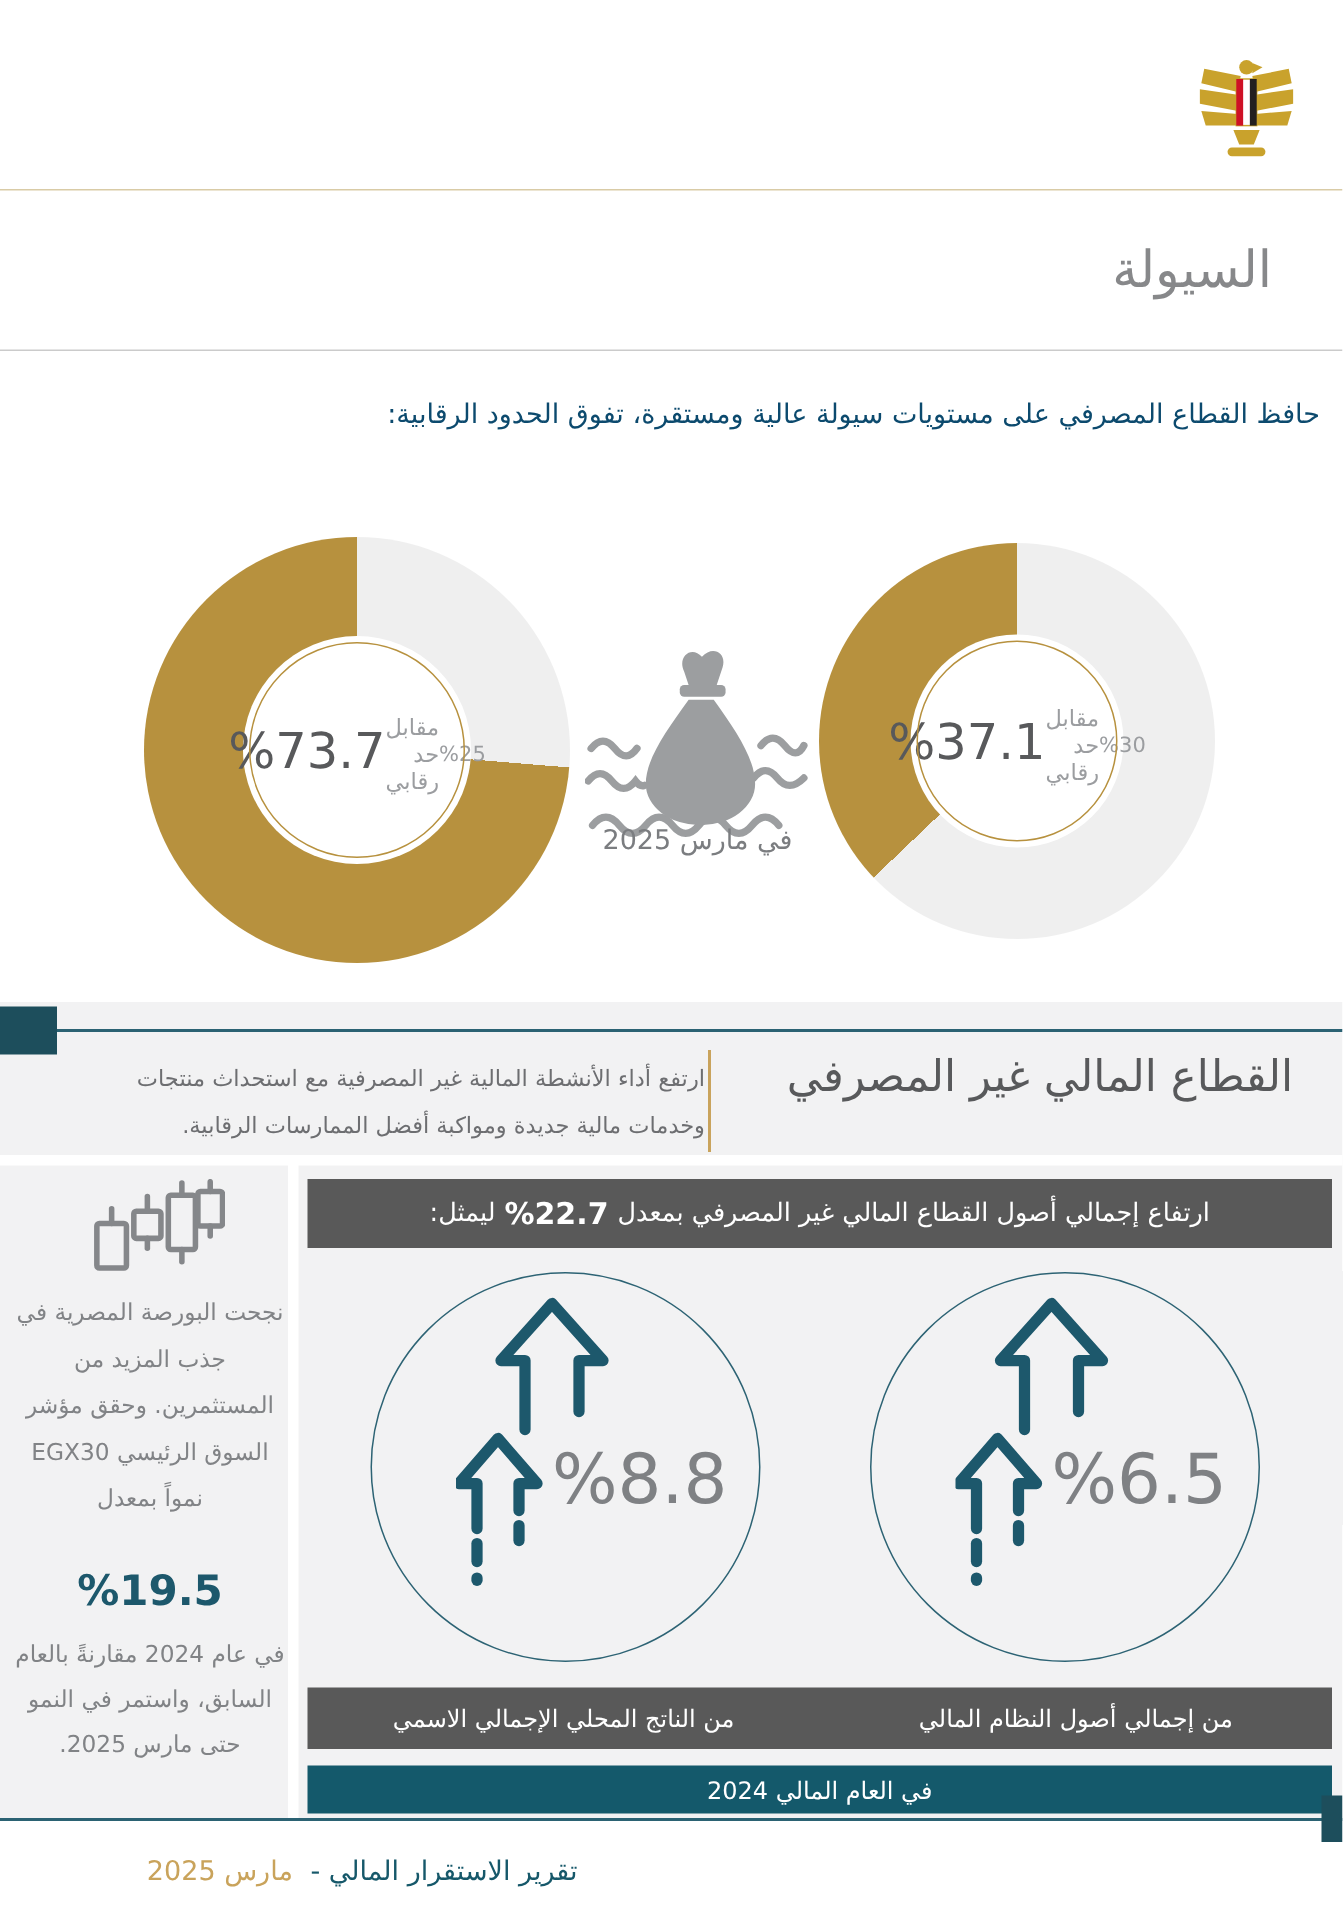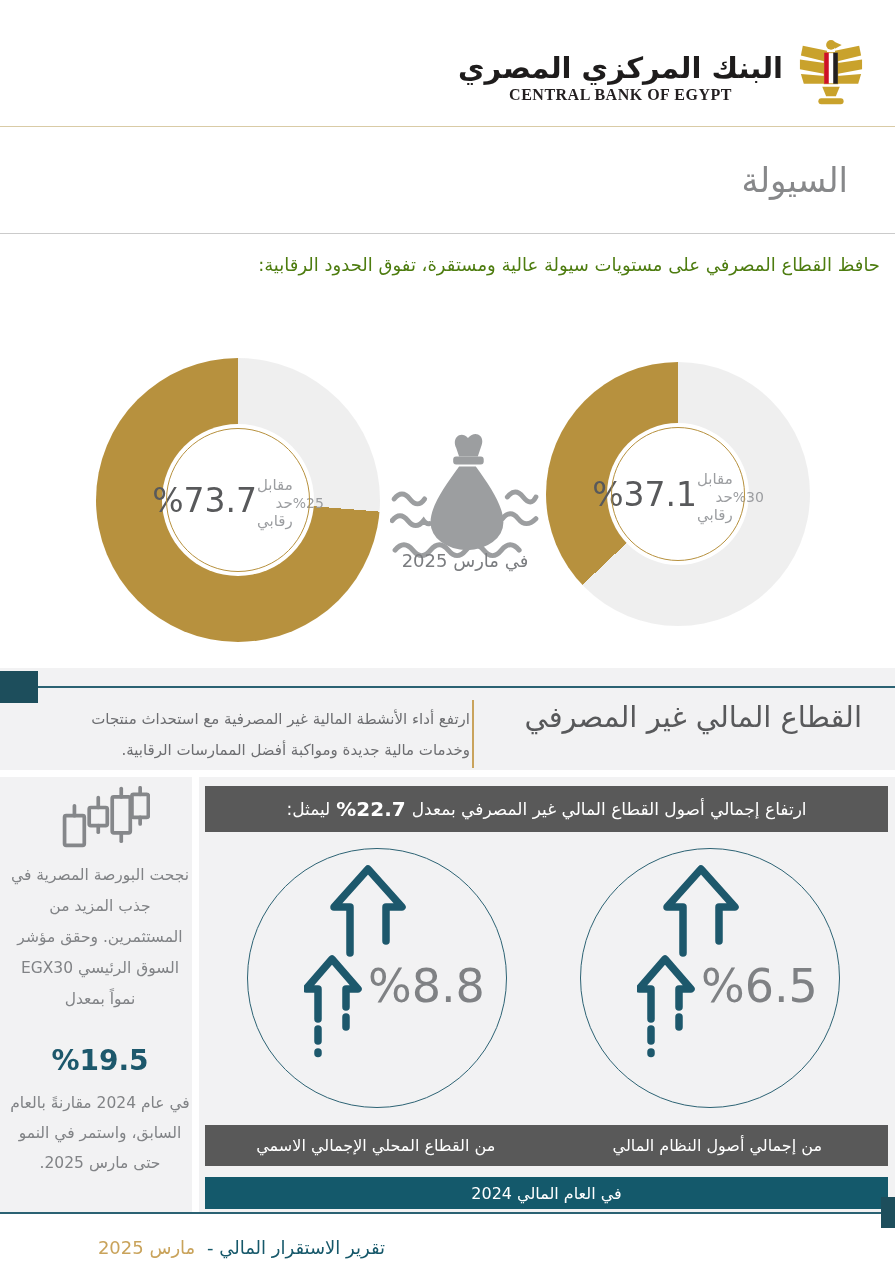--- a/index.html
+++ b/index.html
@@ -10,21 +10,21 @@
   .logo-block { position:absolute; top:36px; right:30px; display:flex; align-items:center; gap:14px; }
   .logo-text { text-align:center; direction:rtl; }
   .logo-ar { font-size:29px; font-weight:700; color:#1e1c1c; line-height:1.25; letter-spacing:1px; }
   .logo-en { font-size:16px; font-weight:700; color:#231f20; letter-spacing:0.5px;
              font-family:"Liberation Serif", serif; }
   .header-line { position:absolute; top:126px; left:0; width:895px; height:1px; background:#d9cba6; }
 
   
   .page-title { position:absolute; top:160px; right:47px; font-size:34px; color:#87888a; direction:rtl; }
   .title-line { position:absolute; top:233px; left:0; width:895px; height:1px; background:#cbcbcb; }
-  .subtitle { position:absolute; top:254px; right:15px; font-size:18px; color:#4d7c0f; direction:rtl; }
+  .subtitle { position:absolute; top:266px; right:15px; font-size:18px; color:#0c4a6e; direction:rtl; }
 
   
   .labels-band { position:absolute; top:308px; left:0; width:895px; height:45px; background:#f2f2f3; }
   .band-label { position:absolute; top:0; height:45px; line-height:45px; text-align:center;
                 color:#909295; font-size:17px; direction:rtl; }
   .band-label.left  { left:0; width:470px; }
   .band-label.right { left:470px; width:425px; }
 
   .donut { position:absolute; border-radius:50%; }
   .donut.foreign { left:96px;  top:358px; width:284px; height:284px;
@@ -94,24 +94,20 @@
                  text-align:right; font-size:18px; }
   .footer-report { color:#16586a;text-align:right; }
   .footer-date { color:#c9a35b; margin-right:6px; }
 </style>
 </head>
 <body>
 
 <div id="page">
 
   <div class="logo-block">
-    <div class="logo-text">
-      <div class="logo-ar">البنك المركزي المصري</div>
-      <div class="logo-en">CENTRAL BANK OF EGYPT</div>
-    </div>
     <span>
       <svg width="68" height="78" viewBox="0 0 70 80">
         <g fill="#c9a22c">
           <circle cx="35" cy="9" r="5"></circle>
           <path d="M39,6 L46,9 L39,13 Z"></path>
           <path d="M31,15 L6,10 L4,20 L29,26 Z"></path>
           <path d="M30,28 L3,24 L3,34 L29,39 Z"></path>
           <path d="M29,41 L4,39 L7,49 L29,49 Z"></path>
           <path d="M39,15 L64,10 L66,20 L41,26 Z"></path>
           <path d="M40,28 L67,24 L67,34 L41,39 Z"></path>
@@ -210,21 +206,21 @@
           <path d="M14,191 V192.5"></path>
           <path d="M42,156 V166"></path>
         </g>
       </svg>
     </span>
     <div class="stat-value">%6.5</div>
   </div>
 
   <div class="gray-bar">
     <div class="cell">من إجمالي أصول النظام المالي</div>
-    <div class="cell">من القطاع المحلي الإجمالي الاسمي</div>
+    <div class="cell">من الناتج المحلي الإجمالي الاسمي</div>
   </div>
   <div class="teal-bar">في العام المالي 2024</div>
 
   <span class="candles">
     <svg width="92" height="66" viewBox="0 0 112 80">
       <g stroke="#85878a" stroke-width="4.5" fill="none" stroke-linecap="round">
         <line x1="20" y1="24" x2="20" y2="36"></line>
         <rect x="8" y="36" width="24" height="36" rx="2"></rect>
         <line x1="49" y1="14" x2="49" y2="26"></line>
         <rect x="38" y="26" width="22" height="22" rx="2"></rect>

